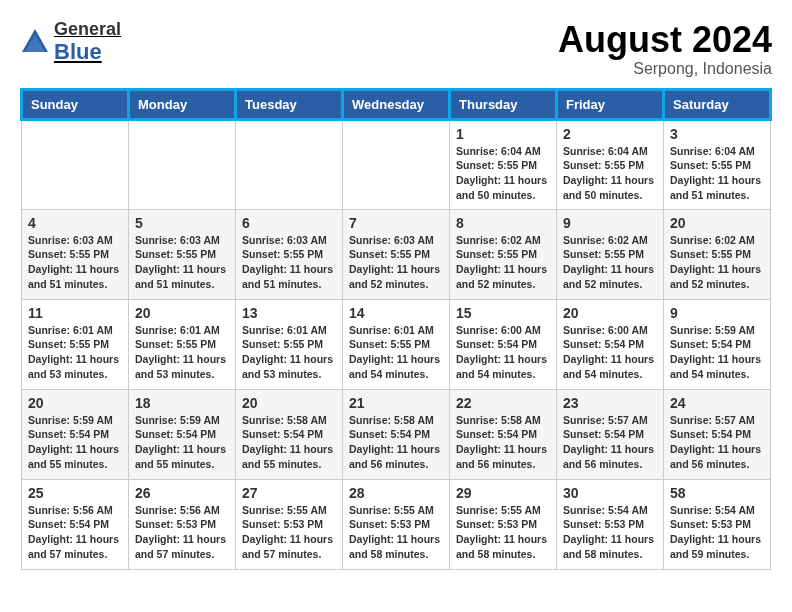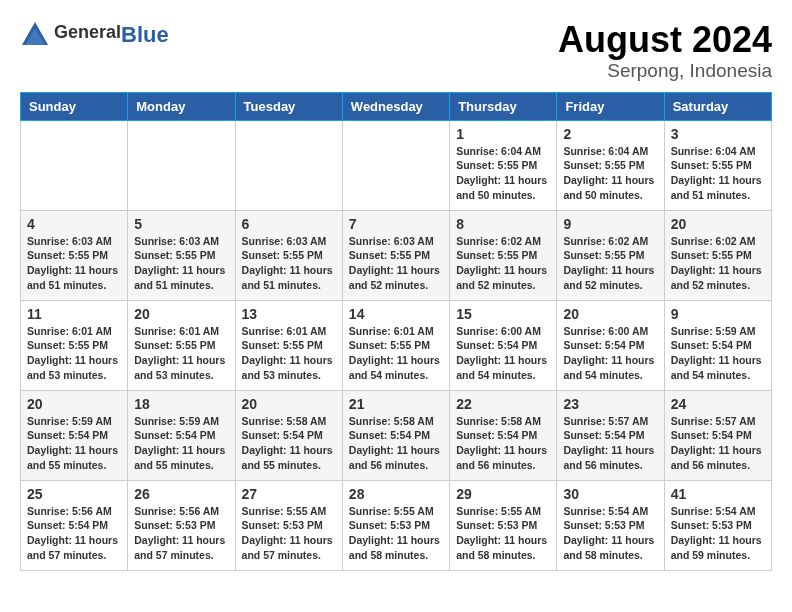--- a/index.html
+++ b/index.html
@@ -15,21 +15,23 @@
       justify-content: space-between;
       align-items: flex-start;
       margin-bottom: 10px;
     }
     .logo {
       display: flex;
       align-items: center;
     }
     .logo-text {
       display: flex;
+      flex-direction: column;
       line-height: 1.1;
+      text-decoration: underline;
     }
     .logo-general {
       font-size: 18px;
       font-weight: bold;
       color: #333;
     }
     .logo-blue {
       font-size: 22px;
       font-weight: bold;
       color: #2b5fa5;
@@ -42,36 +44,36 @@
     .title-block {
       text-align: right;
     }
     .month-year {
       font-size: 36px;
       font-weight: bold;
       color: #000000;
       line-height: 1.1;
     }
     .location {
-      font-size: 19px;
+      font-size: 16px;
       color: #555;
     }
     table {
       width: 100%;
       border-collapse: collapse;
       table-layout: fixed;
     }
     thead tr th {
       background: #2b5fa5;
       color: #fff;
       text-align: left;
       padding: 6px 8px;
       font-size: 13px;
       font-weight: bold;
-      border: 1px solid #0ea5e9;
+      border: 3px solid #0ea5e9;
     }
     tbody tr td {
       border: 1px solid #ccc;
       vertical-align: top;
       padding: 5px 6px;
       height: 90px;
       background: #fff;
     }
     tbody tr:nth-child(even) td {
       background: #f5f5f5;
@@ -342,21 +344,21 @@
 and 58 minutes.</div>
         </td>
         <td>
           <div class="day-num">30</div>
           <div class="day-info" style="white-space: pre-line;">Sunrise: 5:54 AM
 Sunset: 5:53 PM
 Daylight: 11 hours
 and 58 minutes.</div>
         </td>
         <td>
-          <div class="day-num">41</div>
+          <div class="day-num">58</div>
           <div class="day-info" style="white-space: pre-line;">Sunrise: 5:54 AM
 Sunset: 5:53 PM
 Daylight: 11 hours
 and 59 minutes.</div>
         </td>
       </tr>
     </tbody>
 </table>
 
 </body></html>

